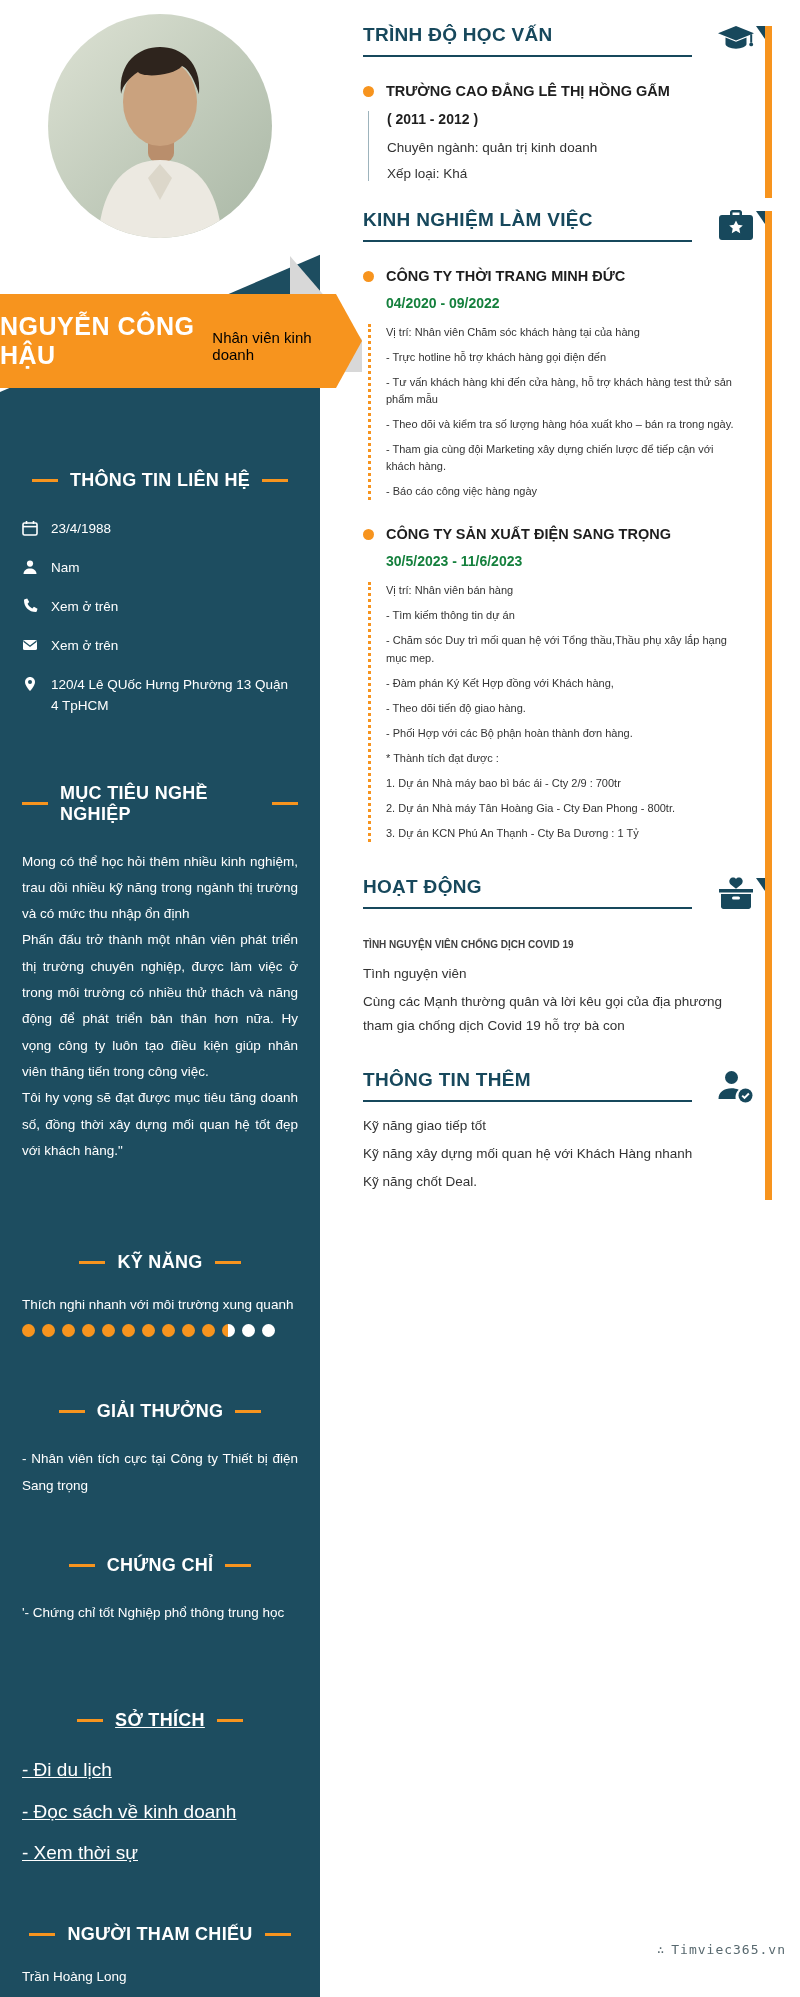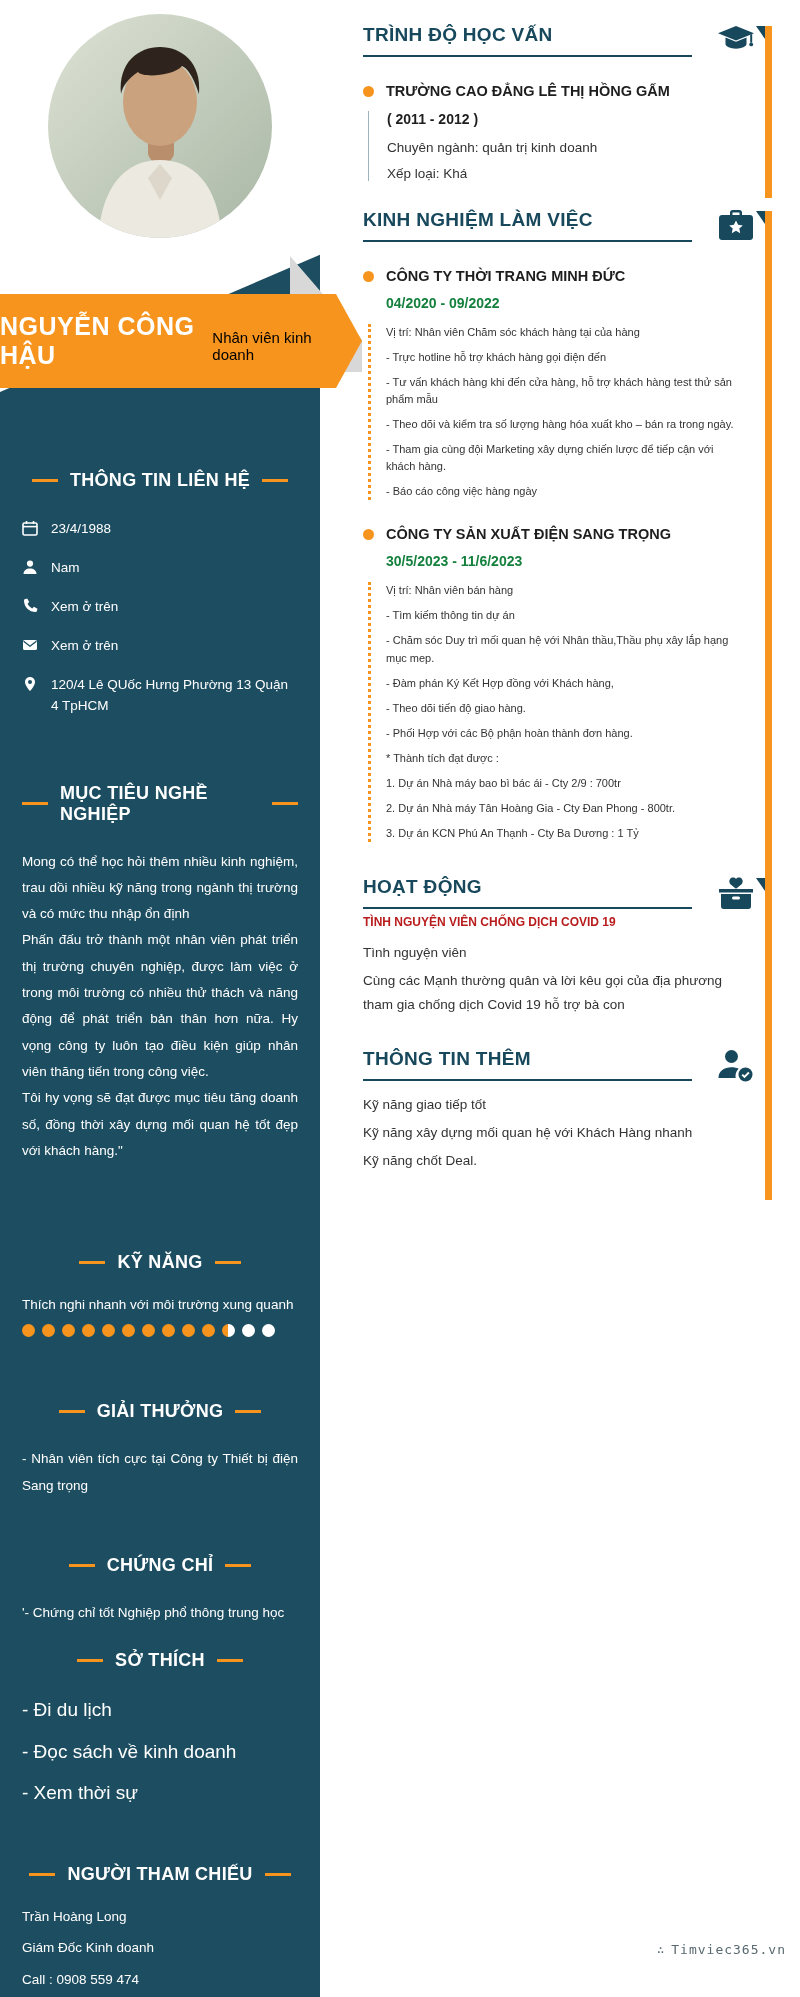--- a/index.html
+++ b/index.html
@@ -42,21 +42,21 @@
   .sec-objective { margin-top:66px; }
   .sec-skills { margin-top:88px; }
   .skill-label { margin-top:24px; font-size:13.5px; }
   .dots { display:flex; gap:7px; margin-top:12px; }
   .dot { width:13px; height:13px; border-radius:50%; }
   .dot.filled { background:#f7941e; }
   .dot.half { background:linear-gradient(90deg,#f7941e 0 50%, #ffffff 50% 100%); }
   .dot.empty { background:#ffffff; }
   .sec-awards { margin-top:64px; }
   .sec-certs { margin-top:56px; }
-  .sec-hobbies { margin-top:24px; }
+  .sec-hobbies { margin-top:84px;text-decoration:underline; }
   .hobby-list { margin-top:24px; }
   .hobby-list div { font-size:19px; line-height:1.55; margin-bottom:12px; }
   .sec-refs { margin-top:56px; }
   .ref-lines { margin-top:22px; }
   .ref-lines div { font-size:13.5px; line-height:1.55; margin-bottom:11px; }
   
   .main { position:absolute; left:363px; top:0; right:0; }
   .section { position:relative; }
   .section-head {
     border-bottom:2px solid #17485c; padding-bottom:9px; width:calc(100% - 108px);
@@ -77,21 +77,21 @@
   #more-info { margin-top:30px; }
   .entry-row { display:flex; align-items:center; gap:12px; margin-top:26px; }
   .bullet { flex:0 0 11px; width:11px; height:11px; border-radius:50%; background:#f7941e; }
   .entry-title { font-weight:bold; font-size:14.5px; color:#1e1e1e; }
   .edu-block { margin:12px 0 0 5px; border-left:1px solid #9db3bc; padding-left:18px; }
   .edu-period { font-weight:bold; font-size:14px; color:#1e1e1e; margin-bottom:13px; }
   .edu-line { font-size:13.5px; color:#333333; margin-bottom:11px; }
   .job-period { font-weight:bold; font-size:14px; color:#15803d; margin:11px 0 13px 23px; }
   .job-details { margin-left:5px; border-left:3px dotted #f7941e; padding-left:15px; width:358px; }
   .job-details div { font-size:11px; color:#333333; line-height:1.55; margin-bottom:8px; }
-  .sub-heading { margin-top:6px; font-weight:bold; font-size:12px; color:#b91c1c; }
+  .sub-heading { margin-top:30px; font-weight:bold; font-size:10px; color:#404040; }
   .text-lines { margin-top:12px; width:372px; }
   .text-lines div { font-size:13.5px; color:#333333; line-height:1.8; margin-bottom:4px; }
   
   .watermark {
     position:absolute; right:14px; bottom:40px; display:flex; align-items:center; gap:6px;
     color:#58696f; font-family:"DejaVu Sans Mono", monospace; font-size:13px; letter-spacing:1px;
   }
   .wm-logo { font-size:12px; }
 </style>
 </head>
@@ -291,21 +291,21 @@
 
       <div class="job">
         <div class="entry-row">
           <span class="bullet"></span>
           <span class="entry-title">CÔNG TY SẢN XUẤT ĐIỆN SANG TRỌNG</span>
         </div>
         <div class="job-period">30/5/2023 - 11/6/2023</div>
         <div class="job-details">
           <div>Vị trí:  Nhân viên bán hàng</div>
           <div>- Tìm kiếm thông tin dự án</div>
-          <div>- Chăm sóc Duy trì mối quan hệ với Nhân thầu,Thầu phụ xây lắp hạng mục mep.</div>
+          <div>- Chăm sóc Duy trì mối quan hệ với Tổng thầu,Thầu phụ xây lắp hạng mục mep.</div>
           <div>- Đàm phán Ký Kết Hợp đồng với Khách hàng,</div>
           <div>- Theo dõi tiến độ giao hàng.</div>
           <div>- Phối Hợp với các Bộ phận hoàn thành đơn hàng.</div>
           <div>* Thành tích đạt được :</div>
           <div>1. Dự án Nhà máy bao bì bác ái - Cty 2/9 : 700tr</div>
           <div>2. Dự án Nhà máy Tân Hoàng Gia - Cty Đan Phong - 800tr.</div>
           <div>3. Dự án KCN Phú An Thạnh - Cty Ba Dương : 1 Tỷ</div>
         </div>
       </div>
     </section>

